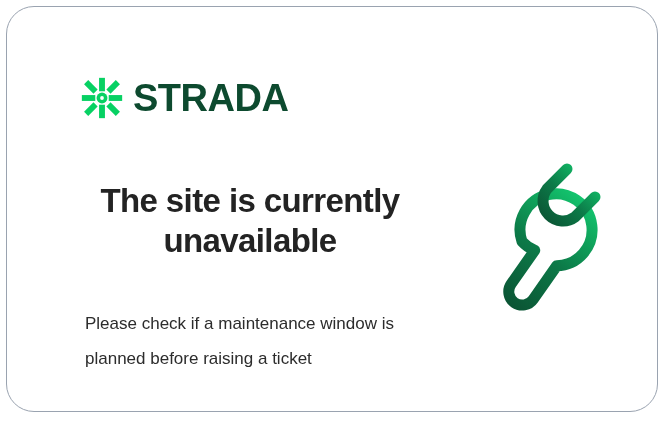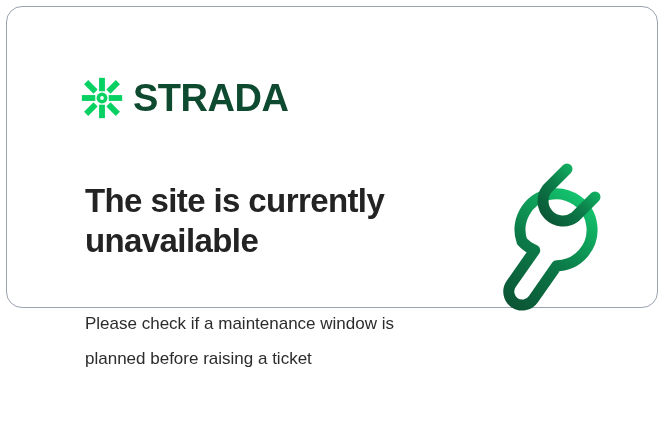--- a/index.html
+++ b/index.html
@@ -20,25 +20,25 @@
     height: 436px;
     background: #ffffff;
   }
 
   
   #card {
     position: absolute;
     left: 6px;
     top: 6px;
     width: 652px;
-    height: 302px;
+    height: 406px;
     box-sizing: border-box;
     background: #ffffff;
     border: 1.5px solid #9aa3b0;
-    border-radius: 16px;
+    border-radius: 28px;
   }
 
   
   #brand {
     position: absolute;
     left: 74px;
     top: 66px;
     display: flex;
     align-items: center;
     height: 50px;
@@ -63,20 +63,21 @@
   #headline {
     position: absolute;
     left: 78px;
     top: 152px;
     width: 330px;
     font-size: 33px;
     line-height: 1.22;
     font-weight: bold;
     letter-spacing: -0.6px;
     color: #232323;
+    text-align: center;
   }
 
   
   #body-copy {
     position: absolute;
     left: 78px;
     top: 268px;
     width: 310px;
     font-size: 17px;
     line-height: 2.05;

